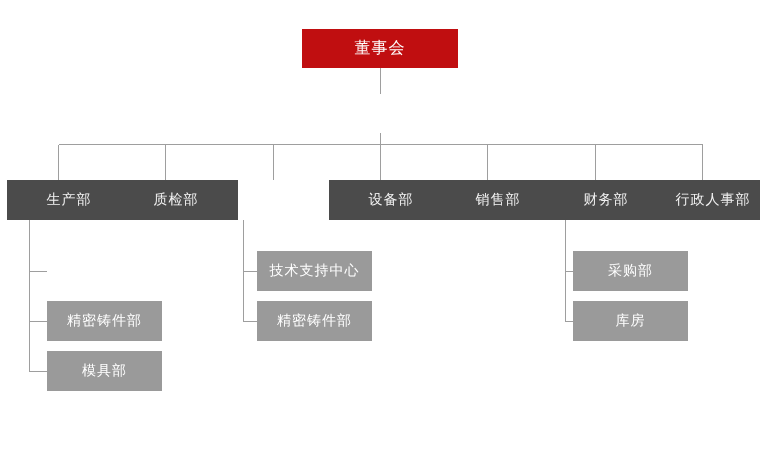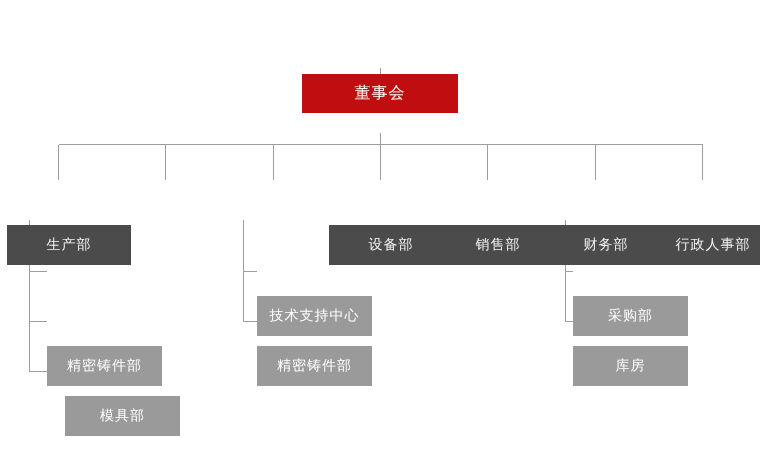--- a/index.html
+++ b/index.html
@@ -30,21 +30,20 @@
   }
   .node {
     position: absolute;
     display: flex;
     align-items: center;
     justify-content: center;
     color: var(--box-text);
     letter-spacing: 1px;
     white-space: nowrap;
     user-select: none;
-    margin-top: 45px;
   }
   .node.exec {
     width: 156px; height: 39px;
     background: var(--executive-box);
     font-size: 16px;
   }
   .node.dept {
     width: 124px; height: 40px;
     top: 180px;
     background: var(--department-box);
@@ -90,27 +89,28 @@
 
       <line x1="565.5" y1="220" x2="565.5" y2="321.5"></line>
       <line x1="565.5" y1="271.5" x2="573" y2="271.5"></line>
       <line x1="565.5" y1="321.5" x2="573" y2="321.5"></line>
     </g>
   </svg>
 
   <div class="node exec" style="left:302px; top:29px">董事会</div>
 
   <div class="node dept" style="left:7px">生产部</div>
+  <div class="node dept" style="left:114px">质检部</div>
   <div class="node dept" style="left:329px">设备部</div>
   <div class="node dept" style="left:436px">销售部</div>
   <div class="node dept" style="left:544px">财务部</div>
   <div class="node dept" style="left:651px">行政人事部</div>
 
   <div class="node sub" style="left:47px; top:301px">精密铸件部</div>
-  <div class="node sub" style="left:65px; top:351px">模具部</div>
+  <div class="node sub" style="left:47px; top:351px">模具部</div>
 
   <div class="node sub" style="left:257px; top:251px">技术支持中心</div>
   <div class="node sub" style="left:257px; top:301px">精密铸件部</div>
 
   <div class="node sub" style="left:573px; top:251px">采购部</div>
   <div class="node sub" style="left:573px; top:301px">库房</div>
 
 </div>
 
 </body></html>

